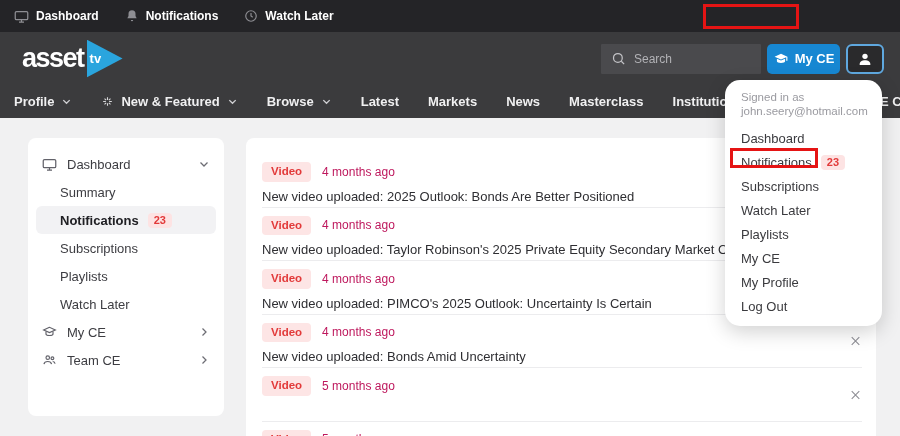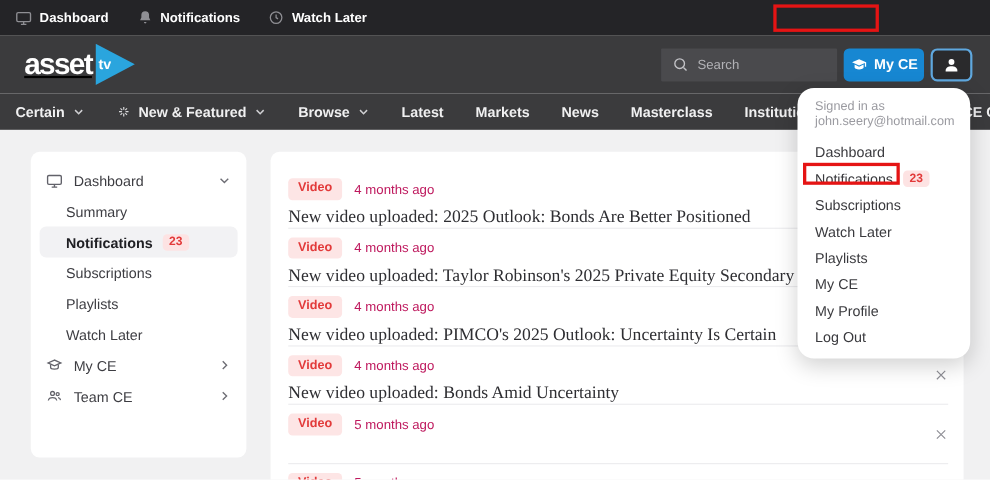--- a/index.html
+++ b/index.html
@@ -24,21 +24,21 @@
   }
   .topbar-right { display:flex; gap:26px; align-items:center; }
   .topbar-action { display:flex; align-items:center; gap:7px; color:#fff; font-size:12px; font-weight:600; cursor:pointer; }
   .topbar-action svg { color:#8e8e93; }
 
   
   .header {
     position:absolute; left:0; top:32px; width:900px; height:53px;
     background:#3b3b3d; display:flex; align-items:center; padding:0 16px; z-index:5;
   }
-  .logo { display:flex; align-items:center; margin-left:6px; cursor:pointer;text-decoration:underline; }
+  .logo { display:flex; align-items:center; margin-left:6px; cursor:pointer; }
   .logo-text { color:#fff; font-size:27px; font-weight:700; letter-spacing:-1.5px; }
   .logo-play {
     position:relative; width:36px; height:38px; margin-left:3px;
     background:#2aa5de; clip-path:polygon(0 0, 100% 50%, 0 100%);
   }
   .logo-play span {
     position:absolute; left:3px; top:11px; color:#fff; font-size:13px; font-weight:700;
   }
   .header-spacer { flex:1; }
   .search-box {
@@ -99,21 +99,21 @@
     position:absolute; left:246px; top:138px; width:630px; height:320px;
     background:#fff; border-radius:8px; padding-top:16px; z-index:1;
   }
   .note-row { position:relative; height:53.5px; padding:8px 40px 16px 16px; }
   .row-line1 { display:flex; align-items:center; gap:11px; }
   .video-badge {
     background:#fde5e5; color:#e23a3a; font-size:11.5px; font-weight:700;
     padding:3px 9px; border-radius:4px; line-height:1.2;
   }
   .note-time { color:#be185d; font-size:12px; }
-  .note-title { margin-top:7px; color:#2e2e32; font-size:16px;font-family:Liberation Serif, serif; }
+  .note-title { margin-top:7px; color:#2e2e32; font-size:13px; }
   .note-close {
     position:absolute; right:12px; top:50%; transform:translateY(-50%);
     background:none; border:none; color:#8f8f96; cursor:pointer; padding:2px;
   }
   .note-sep { position:absolute; left:16px; right:14px; bottom:0; height:1px; background:#ececee; }
 
   
   .dropdown {
     position:absolute; left:725px; top:80px; width:157px;
     background:#fff; border-radius:15px; box-shadow:0 6px 20px rgba(0,0,0,.18);
@@ -185,21 +185,21 @@
   <button class="avatar-btn">
     <svg width="16" height="16" viewBox="0 0 24 24" fill="currentColor">
         <circle cx="12" cy="8" r="4"></circle>
         <path d="M4 20c0-4 3.6-6 8-6s8 2 8 6v1H4v-1z"></path>
       </svg>
   </button>
 </div>
 
 <div class="navbar">
   <div class="nav-item">
-    <span>Certain</span>
+    <span>Profile</span>
     <svg class="chev" width="11" height="11" viewBox="0 0 24 24" fill="none" stroke="currentColor" stroke-width="3">
         <path d="M5 9l7 7 7-7"></path>
       </svg>
   </div>
   <div class="nav-item">
     <svg class="spark" width="13" height="13" viewBox="0 0 24 24" fill="none" stroke="currentColor" stroke-width="2">
         <path d="M12 4v5M12 15v5M4 12h5M15 12h5M6.5 6.5l3 3M14.5 14.5l3 3M17.5 6.5l-3 3M9.5 14.5l-3 3"></path>
       </svg>
     <span>New &amp; Featured</span>
     <svg class="chev" width="11" height="11" viewBox="0 0 24 24" fill="none" stroke="currentColor" stroke-width="3">

